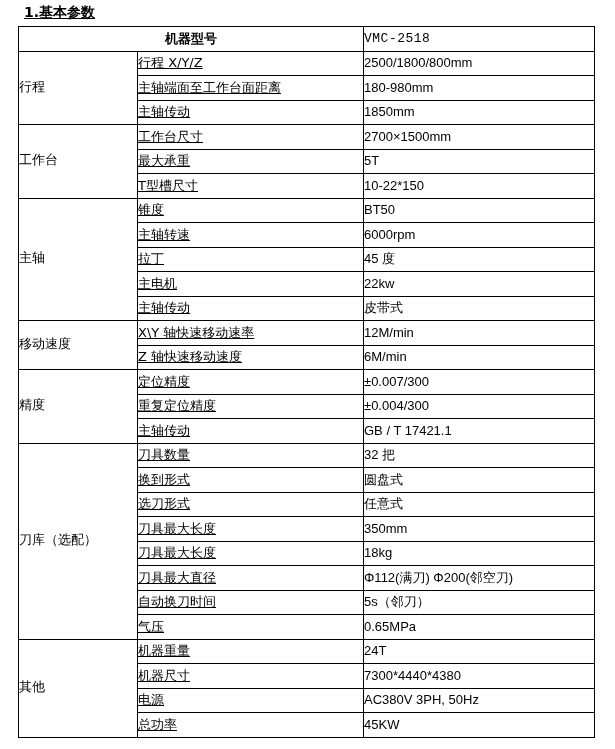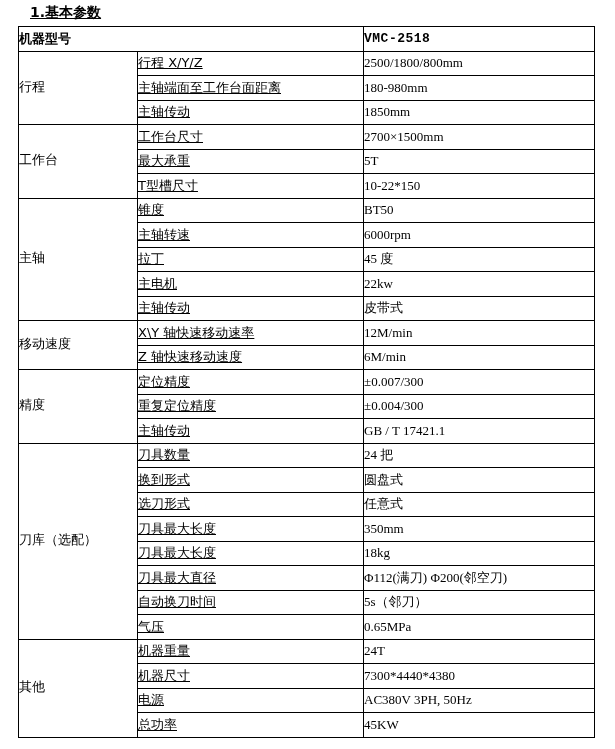--- a/index.html
+++ b/index.html
@@ -10,21 +10,21 @@
   .page {
     width: 615px;
     height: 749px;
     background: #ffffff;
     font-family: "DejaVu Sans", sans-serif;
     color: #000000;
     overflow: hidden;
   }
   .doc-title {
     margin: 0;
-    padding: 4px 0 4px 30px;
+    padding: 4px 0 4px 24px;
     font-size: 14px;
     font-weight: bold;
     text-decoration: underline;
     color: #000000;
   }
   table.spec-table {
     border-collapse: collapse;
     table-layout: fixed;
     margin-left: 18px;
     width: 576px;
@@ -35,43 +35,43 @@
     height: 23.5px;
     padding: 0;
     font-size: 13px;
     line-height: 1.1;
     color: #000000;
     vertical-align: middle;
     overflow: hidden;
     white-space: nowrap;
   }
   td.merged-header {
-    text-align: left;
+    text-align: center;
     font-weight: bold;
     font-size: 14px;
   }
   td.model-value {
-    font-weight: bold;
+    font-weight: normal;
     padding-left: 8px;
     font-family: "Liberation Mono", "DejaVu Sans Mono", monospace;
     font-size: 13px;
     letter-spacing: 0.5px;
   }
   td.group-cell {
     padding-left: 4px;
     font-size: 13px;
     font-family: Liberation Mono, monospace;
   }
   td.param-cell {
     padding-left: 8px;
     text-decoration: underline;
   }
   td.value-cell {
     padding-left: 8px;
-    font-family: Liberation Serif, serif;
+    font-family: Liberation Sans, sans-serif;
     font-size: 13px;
   }
 </style>
 </head>
 <body>
 
 <div class="page">
 
   <h1 class="doc-title">1.基本参数</h1>
 
@@ -152,21 +152,21 @@
           <td class="param-cell">重复定位精度</td>
           <td class="value-cell">±0.004/300</td>
         </tr>
         <tr>
           <td class="param-cell">主轴传动</td>
           <td class="value-cell">GB / T 17421.1</td>
         </tr>
         <tr>
           <td rowspan="8" class="group-cell">刀库（选配）</td>
           <td class="param-cell">刀具数量</td>
-          <td class="value-cell">24 把</td>
+          <td class="value-cell">32 把</td>
         </tr>
         <tr>
           <td class="param-cell">换到形式</td>
           <td class="value-cell">圆盘式</td>
         </tr>
         <tr>
           <td class="param-cell">选刀形式</td>
           <td class="value-cell">任意式</td>
         </tr>
         <tr>

